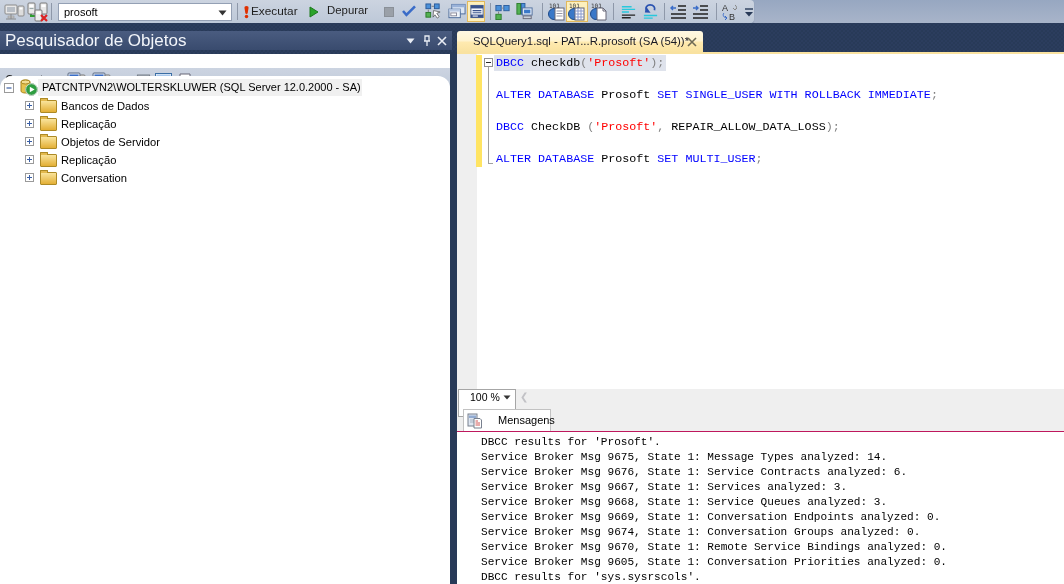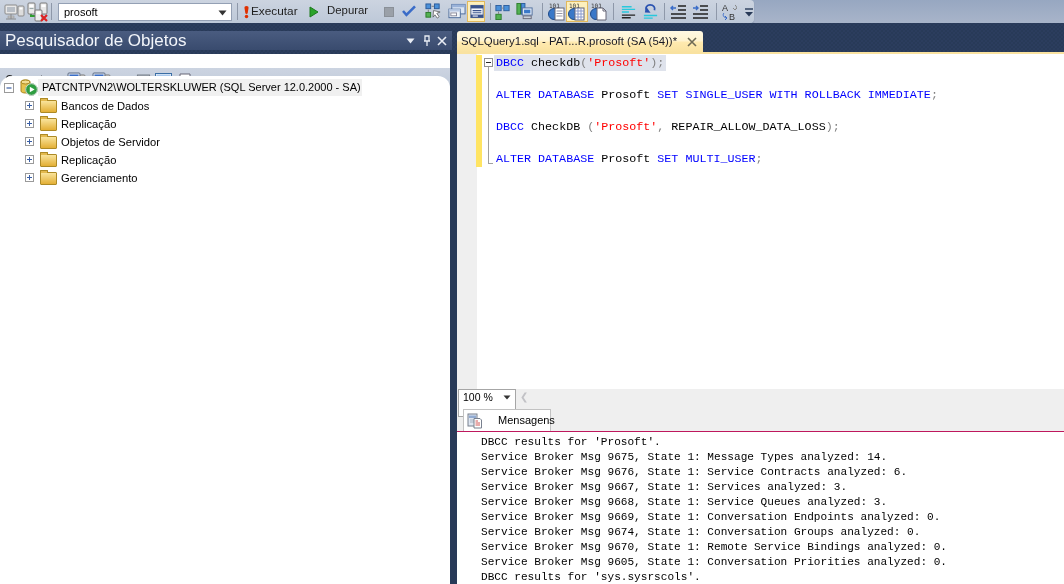--- a/index.html
+++ b/index.html
@@ -31,21 +31,21 @@
   .codeline{position:absolute;left:39px;height:16px;line-height:16px;font-family:"Liberation Mono",monospace;font-size:11.7px;white-space:pre;color:#000;}
   .k{color:#0000ff;} .s{color:#ff0000;} .p{color:#808080;}
   #l1hl{position:absolute;left:37px;top:1px;width:172px;height:16px;background:#dfe3ec;}
   
   #obox{position:absolute;left:27px;top:4px;width:9px;height:9px;border:1px solid #919191;background:#fff;box-sizing:border-box;}
   #obox:before{content:"";position:absolute;left:1px;top:3px;width:5px;height:1px;background:#2b2b2b;}
   #oline{position:absolute;left:31px;top:13px;width:1px;height:96px;background:#a0a0a0;}
   #ocorner{position:absolute;left:31px;top:109px;width:5px;height:1px;background:#a0a0a0;}
   
   #grayband{left:457px;top:389px;width:607px;height:42px;background:#efefef;}
-  #zoomcombo{position:absolute;left:1px;top:0px;width:58px;height:28px;background:#fff;border:1px solid #a6a6a6;box-sizing:border-box;font-size:10.5px;color:#000;line-height:14px;}
+  #zoomcombo{position:absolute;left:1px;top:0px;width:58px;height:28px;background:#fff;border:1px solid #a6a6a6;box-sizing:border-box;font-size:10.5px;color:#000;line-height:14px;padding-left:7px;}
   #msgtab{position:absolute;left:6px;top:20px;width:88px;height:23px;background:#fff;border:1px solid #c2c2c2;border-bottom:none;box-sizing:border-box;font-size:11px;color:#000;line-height:20px;}
   #msgarea{left:457px;top:431px;width:607px;height:153px;background:#fff;border-top:1px solid #be185d;box-sizing:border-box;}
   #msgpre{position:absolute;left:24px;top:3px;margin:0;font-family:"Liberation Mono",monospace;font-size:11.1px;line-height:15.05px;color:#000;}
   .treerow{position:absolute;left:0;width:450px;height:18px;}
   .texp{position:absolute;left:25px;top:4px;width:9px;height:9px;border:1px solid #9a9a9a;background:#fff;box-sizing:border-box;}
   .texp:before{content:"";position:absolute;left:1px;top:3px;width:5px;height:1px;background:#3a5fa5;}
   .texp:after{content:"";position:absolute;left:3px;top:1px;width:1px;height:5px;background:#3a5fa5;}
   .tfold{position:absolute;left:40px;top:3px;width:15px;height:11px;background:linear-gradient(#f9e49c,#e3af35);border:1px solid #ad8a25;border-radius:1px;}
   .tfold:before{content:"";position:absolute;left:-1px;top:-3px;width:6px;height:2px;background:#e3b94e;border:1px solid #ad8a25;border-bottom:none;border-radius:1px 1px 0 0;}
   .tlabel{position:absolute;left:61px;top:0;height:18px;line-height:18px;font-size:11.2px;color:#000;}
@@ -187,21 +187,21 @@
     <svg class="abs" style="left:406px;top:7px" width="9" height="6" viewBox="0 0 9 6">
         <path d="M0.5 0.5 L8.5 0.5 L4.5 5.5 Z" fill="#e9edf4"></path>
       </svg>
     <svg class="abs" style="left:422px;top:4px" width="10" height="12" viewBox="0 0 10 12">
         <path d="M3 1 L7 1 L7 6 L3 6 Z M2 6 L8 6 M5 6 L5 11" stroke="#e9edf4" stroke-width="1.3" fill="none"></path>
       </svg>
     <svg class="abs" style="left:437px;top:5px" width="10" height="10" viewBox="0 0 10 10">
         <path d="M1 1 L9 9 M9 1 L1 9" stroke="#e9edf4" stroke-width="1.6"></path>
       </svg>
   </div>
-  <div class="abs" id="doctab"><span style="padding-left:4px">SQLQuery1.sql - PAT...R.prosoft (SA (54))*</span>
+  <div class="abs" id="doctab"><span style="padding-left:16px">SQLQuery1.sql - PAT...R.prosoft (SA (54))*</span>
     <svg class="abs" style="left:230px;top:6px" width="10" height="10" viewBox="0 0 10 10">
         <path d="M1 1 L9 9 M9 1 L1 9" stroke="#6e6a55" stroke-width="1.6"></path>
       </svg>
   </div>
   <div class="abs" id="yellowline"></div>
   <div class="abs" id="conbar">
     <span style="position:absolute;left:5px;top:5px;font-size:12px;color:#1e1e1e;">Conectar</span>
     <svg class="abs" style="left:55px;top:12px" width="8" height="5" viewBox="0 0 8 5">
         <path d="M0.5 0.5 L7.5 0.5 L4 4.5 Z" fill="#333"></path>
       </svg>
@@ -271,21 +271,21 @@
         <span class="tlabel">Objetos de Servidor</span>
       </div>
     <div class="treerow" style="top:75px">
         <span class="texp"></span>
         <span class="tfold"></span>
         <span class="tlabel">Replicação</span>
       </div>
     <div class="treerow" style="top:93px">
         <span class="texp"></span>
         <span class="tfold"></span>
-        <span class="tlabel">Gerenciamento</span>
+        <span class="tlabel">Conversation</span>
       </div>
   </div>
   <div class="abs" id="divider"></div>
   <div class="abs" id="editor">
     <div id="selmargin"></div>
     <div id="chgbar"></div>
     <div id="l1hl"></div>
     <div id="obox"></div>
       <div id="oline"></div>
       <div id="ocorner"></div>

